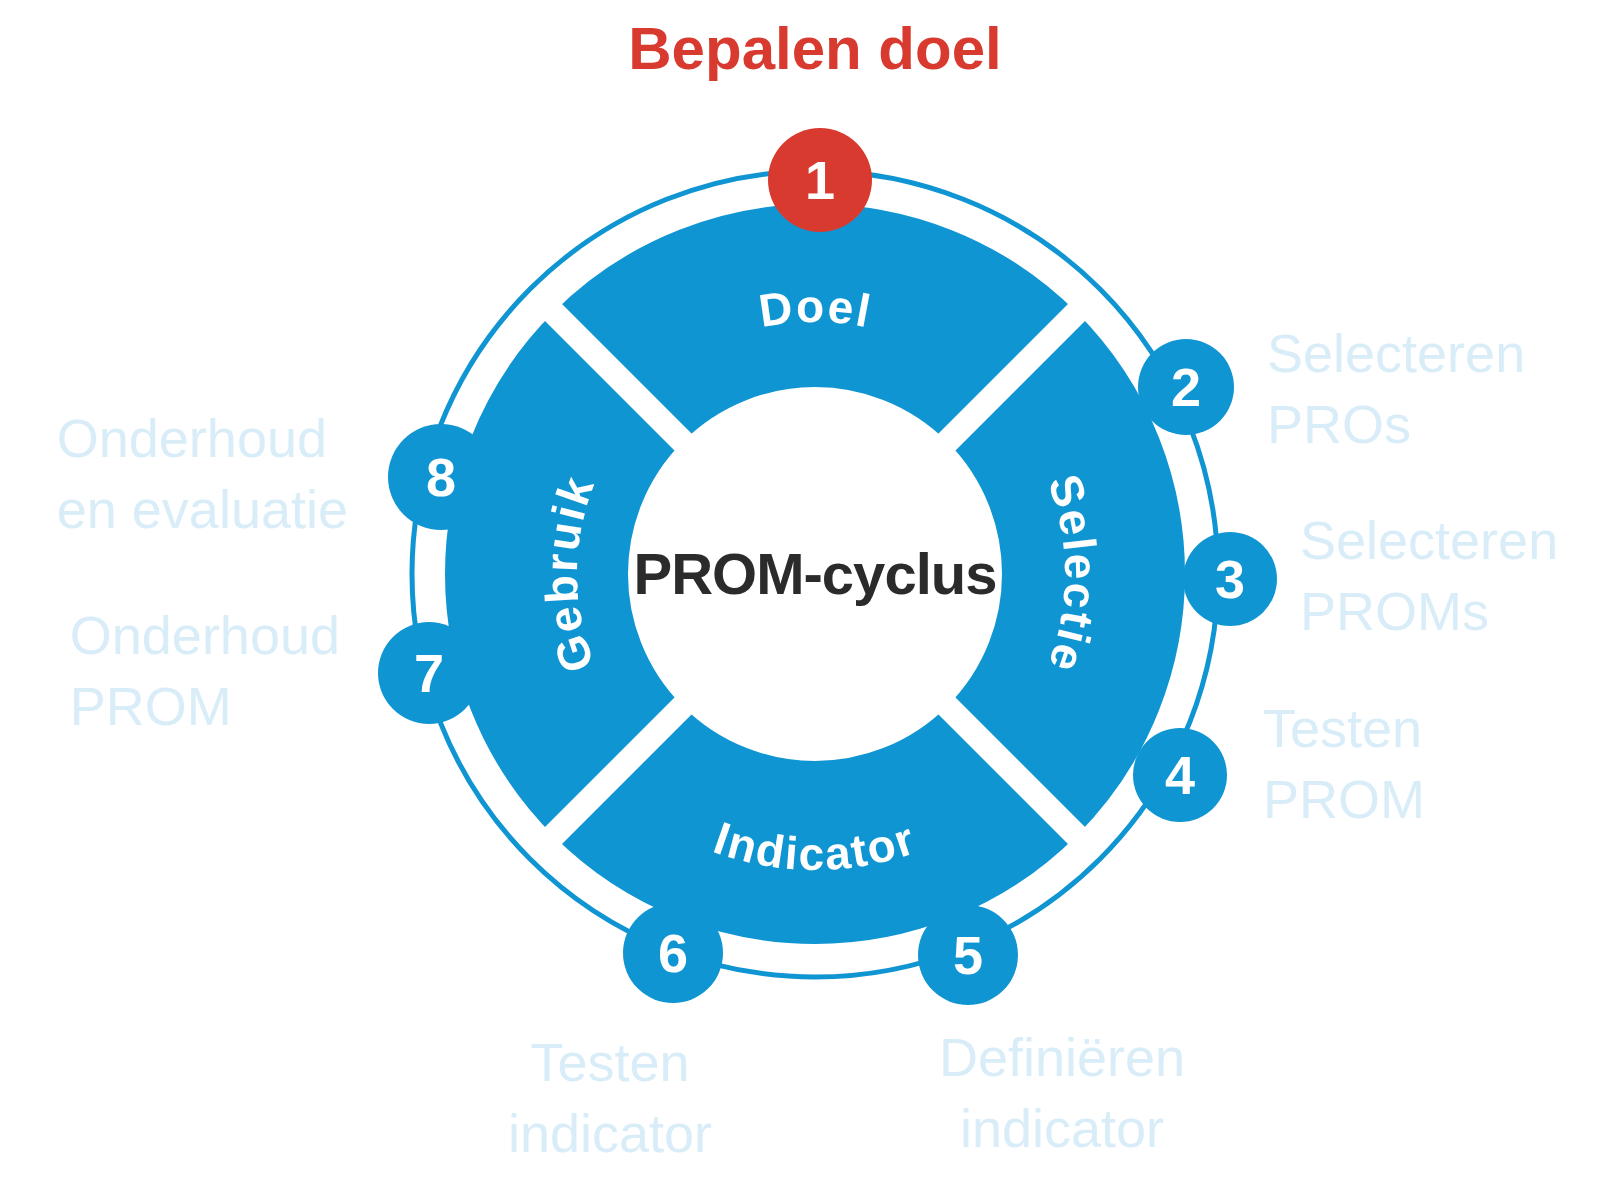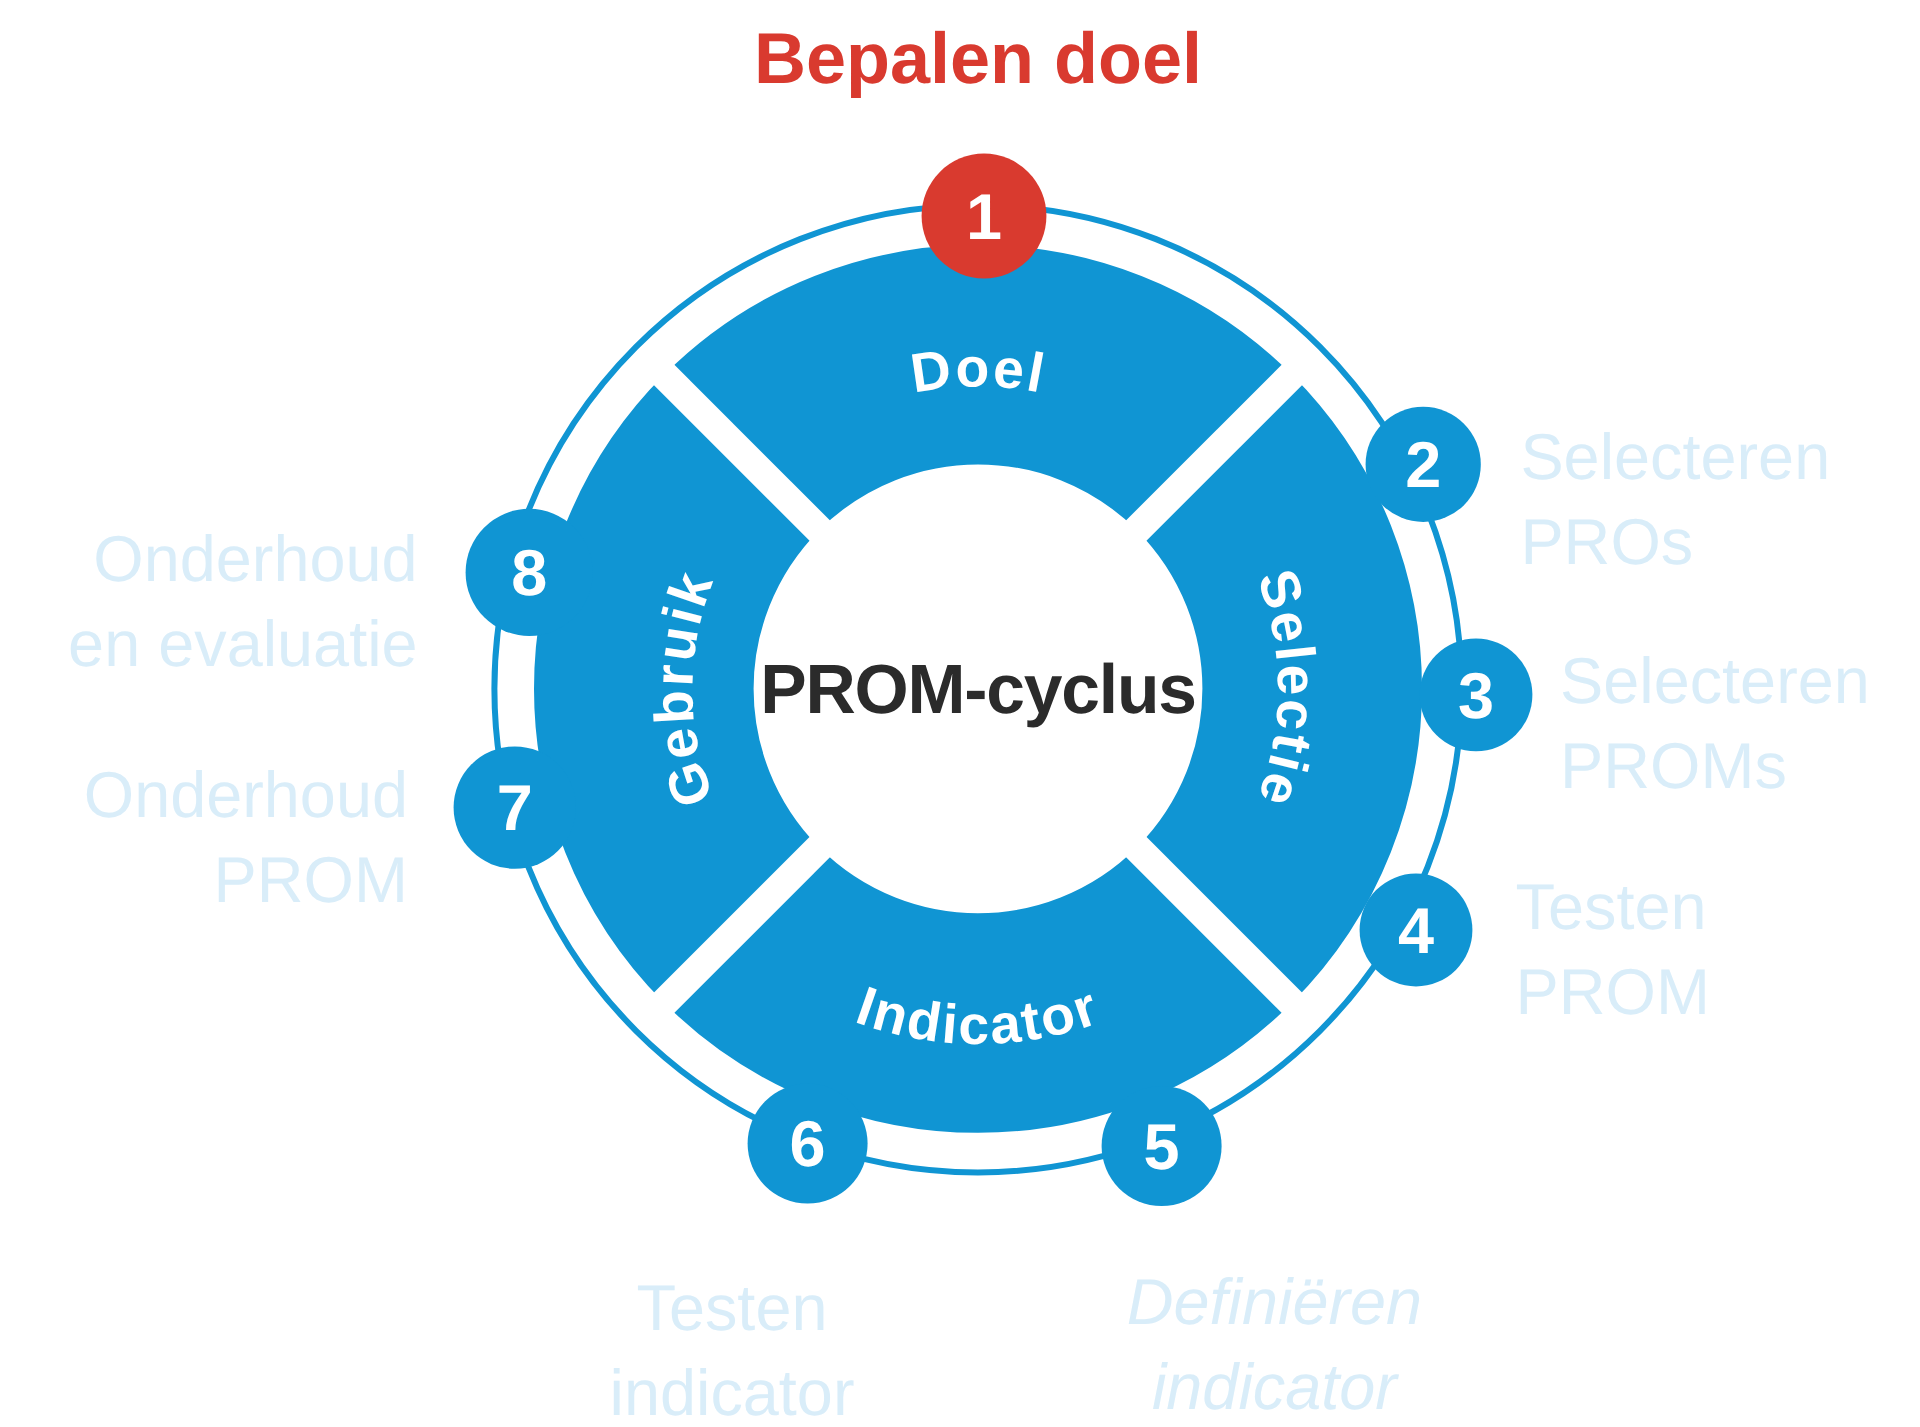--- a/index.html
+++ b/index.html
@@ -33,23 +33,22 @@
     color: #d93a2f;
     letter-spacing: 0px;
   }
   .faint-label {
     position: absolute;
     font-size: 54px;
     line-height: 71px;
     font-weight: 400;
     color: #d9edf9;
     white-space: pre-line;
-    margin-top: 28px;
   }
-  .faint-label.align-right { text-align: right; }
+  .faint-label.align-right { }
   .faint-label.align-center { text-align: center; transform: translateX(-50%); }
   .ring-stroke { stroke: #1095d3; fill: none; }
   .divider { stroke: #ffffff; stroke-width: 24; stroke-linecap: butt; }
   .quadrant-text {
     font-size: 46px;
     font-weight: 700;
     fill: #ffffff;
     letter-spacing: 2px;
   }
   .badge-circle-blue { fill: #1095d3; }
@@ -74,21 +73,21 @@
 <div class="stage">
 
   <div class="diagram-title">Bepalen doel</div>
 
   <div class="faint-label" style="left:1267px; top:318px;">Selecteren
 PROs</div>
   <div class="faint-label" style="left:1300px; top:505px;">Selecteren
 PROMs</div>
   <div class="faint-label" style="left:1263px; top:693px;">Testen
 PROM</div>
-  <div class="faint-label align-center" style="left:1062px; top:1022px;font-style:italic;">Definiëren
+  <div class="faint-label align-center" style="left:1062px; top:1022px;">Definiëren
 indicator</div>
   <div class="faint-label align-center" style="left:610px; top:1027px;">Testen
 indicator</div>
   <div class="faint-label align-right" style="right:1260px; top:600px;">Onderhoud
 PROM</div>
   <div class="faint-label align-right" style="right:1252px; top:403px;">Onderhoud
 en evaluatie</div>
 
   <svg width="1600" height="1189" viewBox="0 0 1600 1189">
 

